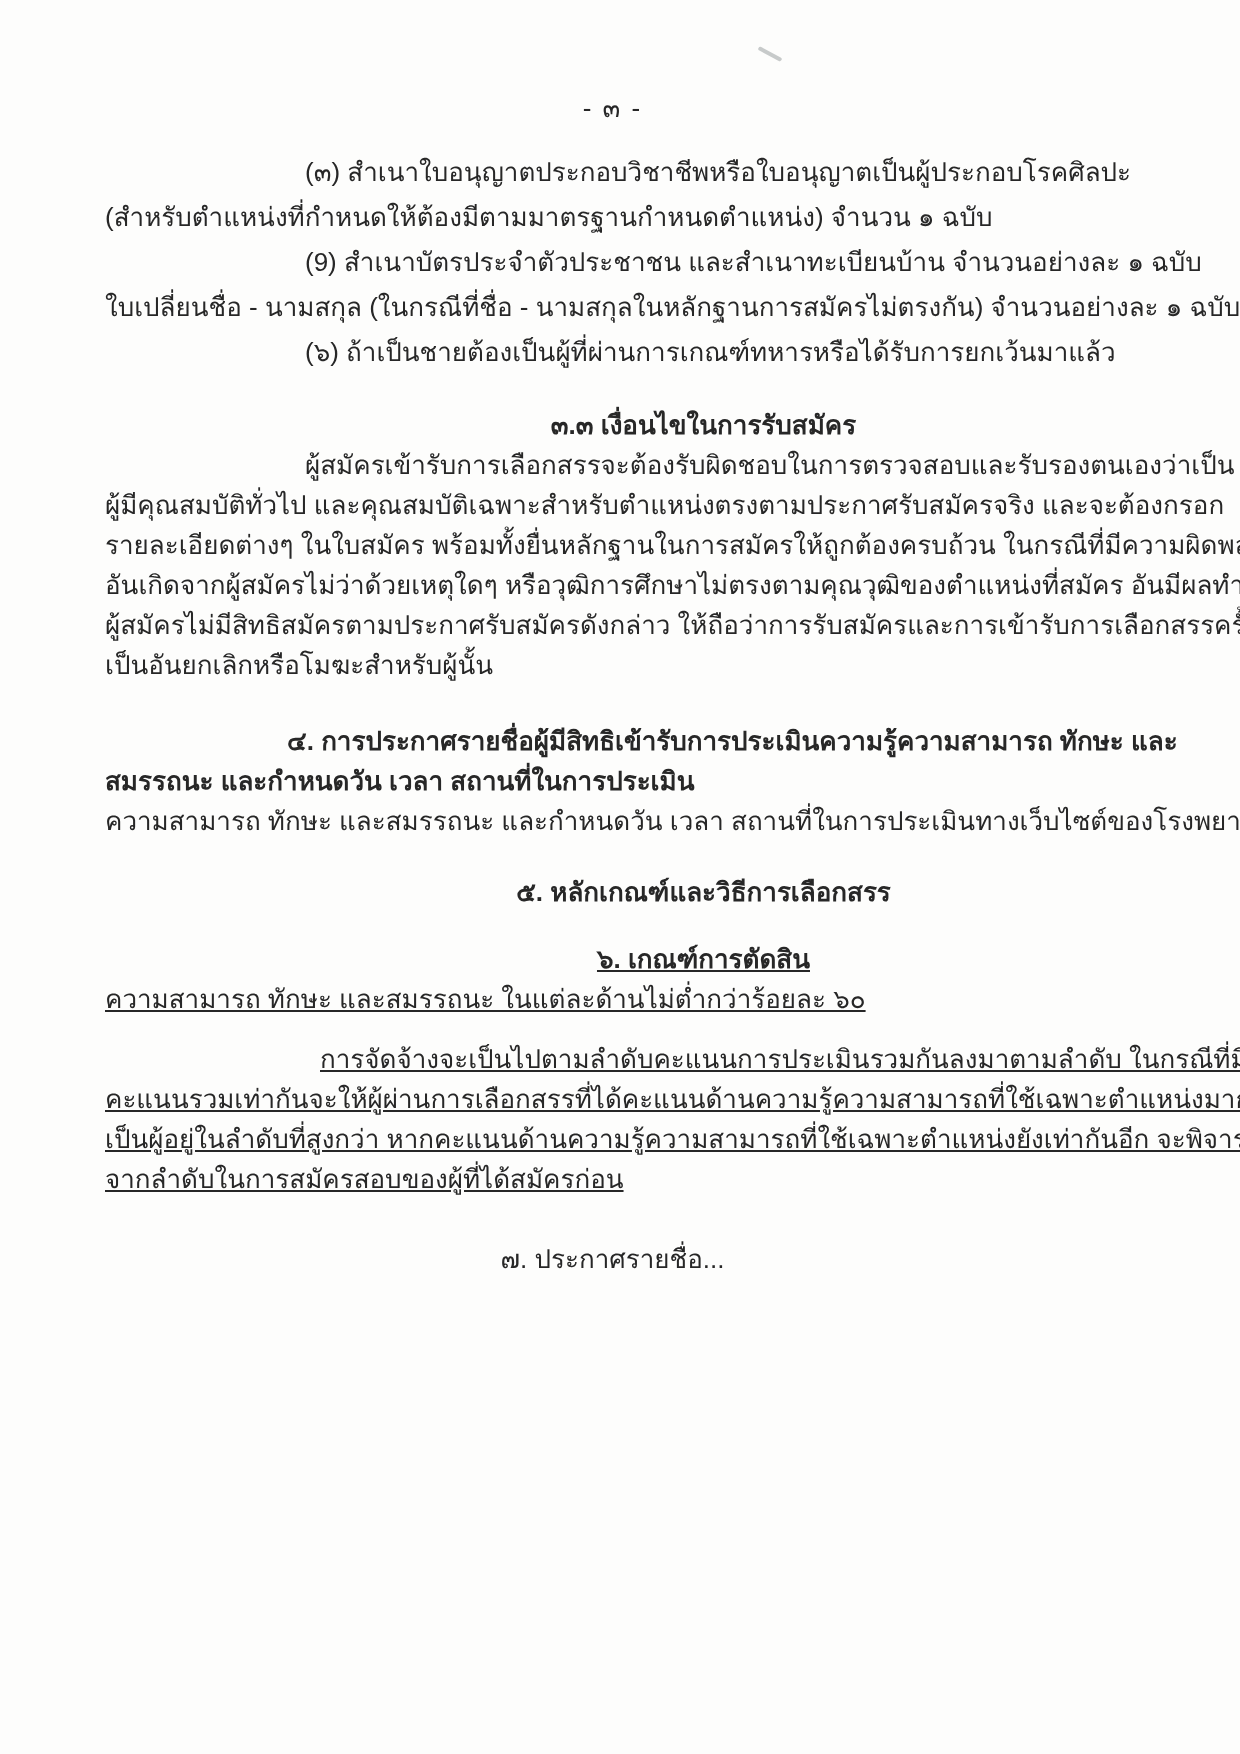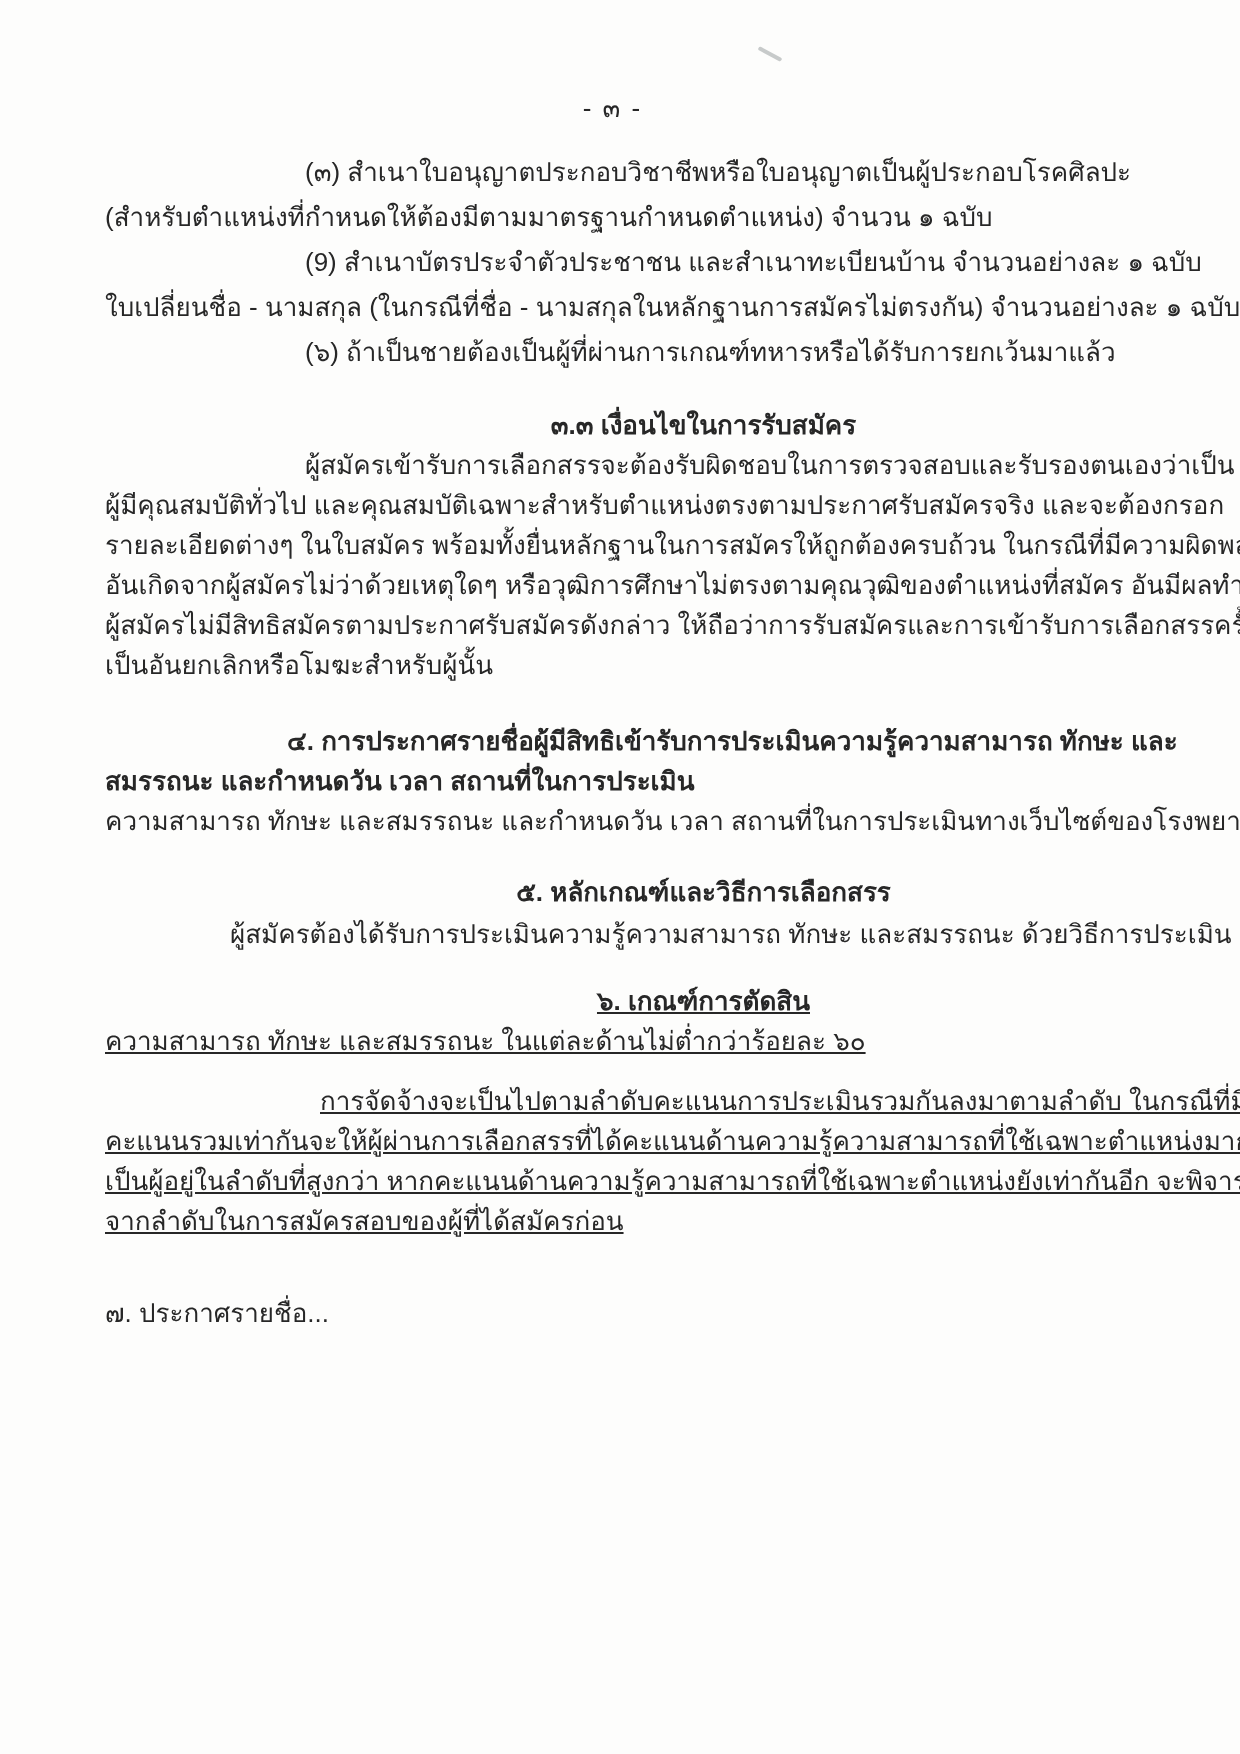--- a/index.html
+++ b/index.html
@@ -25,21 +25,21 @@
   .sec-5  { margin-top: 30px; }
   .sec-5 .line { line-height: 42px; }
   .sec-6  { margin-top: 26px; text-decoration: underline; }
   .para-2 { margin-top: 20px; }
   .hd { font-weight: 700; }
   .ind-a { margin-left: 200px; }  
   .ind-h { margin-left: 182px; text-align: center; }  
   .ind-b { margin-left: 125px; }  
   .ind-c { margin-left: 215px; }  
   .url { text-decoration: underline; text-underline-offset: 6px; text-decoration-thickness: 2px; }
-  .footer-line { margin-top: 52px; text-align: left; line-height: 40px; }
+  .footer-line { margin-top: 40px; text-align: center; line-height: 40px; }
   .scan-mark {
     position: absolute;
     left: 757px; top: 52px;
     width: 26px; height: 4px;
     background: #b9bdbd;
     border-radius: 3px;
     transform: rotate(28deg);
     opacity: 0.8;
   }
 </style>
@@ -70,21 +70,20 @@
   </div>
 
   <div class="sec-4">
     <div class="line hd ind-h">๔. การประกาศรายชื่อผู้มีสิทธิเข้ารับการประเมินความรู้ความสามารถ ทักษะ และ</div>
     <div class="line hd">สมรรถนะ และกำหนดวัน เวลา สถานที่ในการประเมิน</div>
     <div class="line">ความสามารถ ทักษะ และสมรรถนะ และกำหนดวัน เวลา สถานที่ในการประเมินทางเว็บไซต์ของโรงพยาบาล</div>
   </div>
 
   <div class="sec-5">
     <div class="line hd ind-h">๕. หลักเกณฑ์และวิธีการเลือกสรร</div>
-    <div class="line ind-b">ผู้สมัครต้องได้รับการประเมินความรู้ความสามารถ ทักษะ และสมรรถนะ ด้วยวิธีการประเมิน</div>
   </div>
 
   <div class="sec-6">
     <div class="line hd ind-h">๖. เกณฑ์การตัดสิน</div>
     <div class="line">ความสามารถ ทักษะ และสมรรถนะ ในแต่ละด้านไม่ต่ำกว่าร้อยละ ๖๐</div>
     <div class="para-2">
       <div class="line ind-c">การจัดจ้างจะเป็นไปตามลำดับคะแนนการประเมินรวมกันลงมาตามลำดับ ในกรณีที่มีผู้ได้</div>
       <div class="line">คะแนนรวมเท่ากันจะให้ผู้ผ่านการเลือกสรรที่ได้คะแนนด้านความรู้ความสามารถที่ใช้เฉพาะตำแหน่งมากกว่า</div>
       <div class="line">เป็นผู้อยู่ในลำดับที่สูงกว่า หากคะแนนด้านความรู้ความสามารถที่ใช้เฉพาะตำแหน่งยังเท่ากันอีก จะพิจารณา</div>
       <div class="line">จากลำดับในการสมัครสอบของผู้ที่ได้สมัครก่อน</div>

